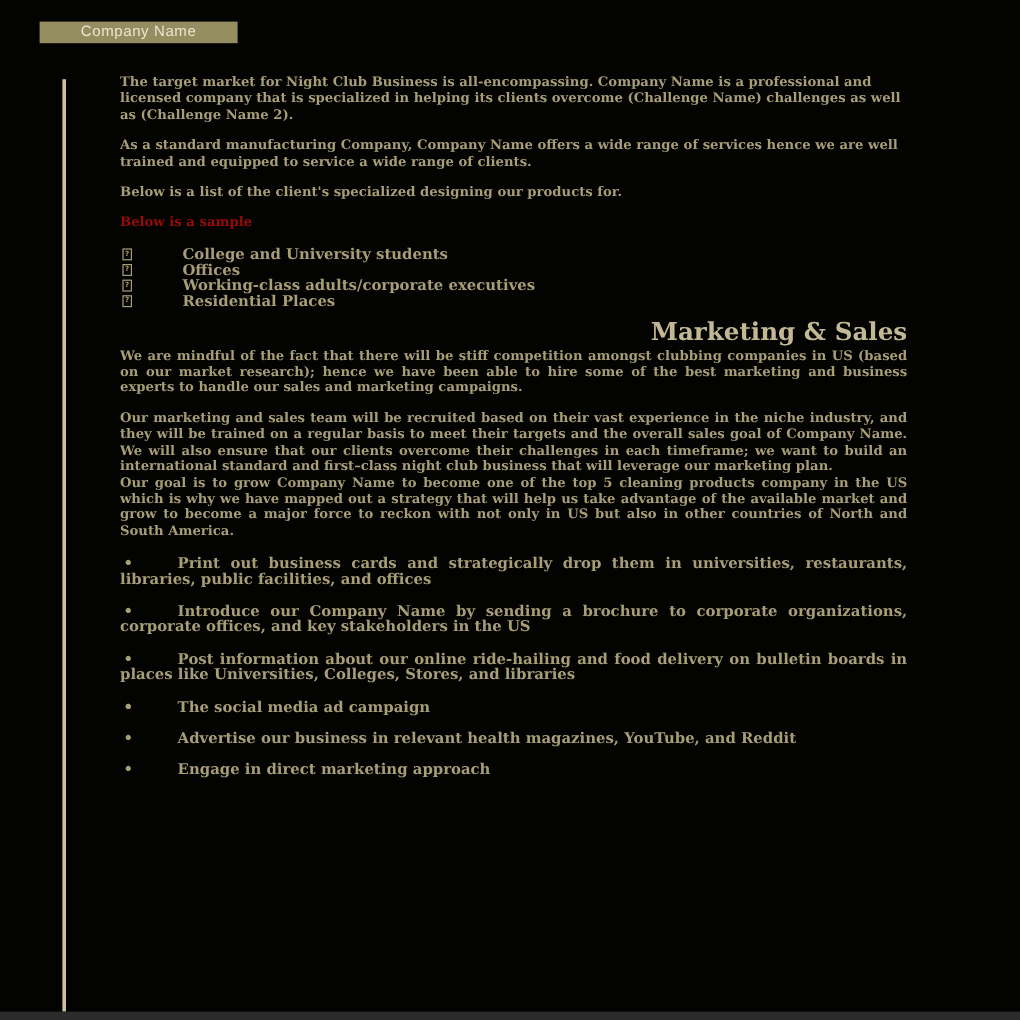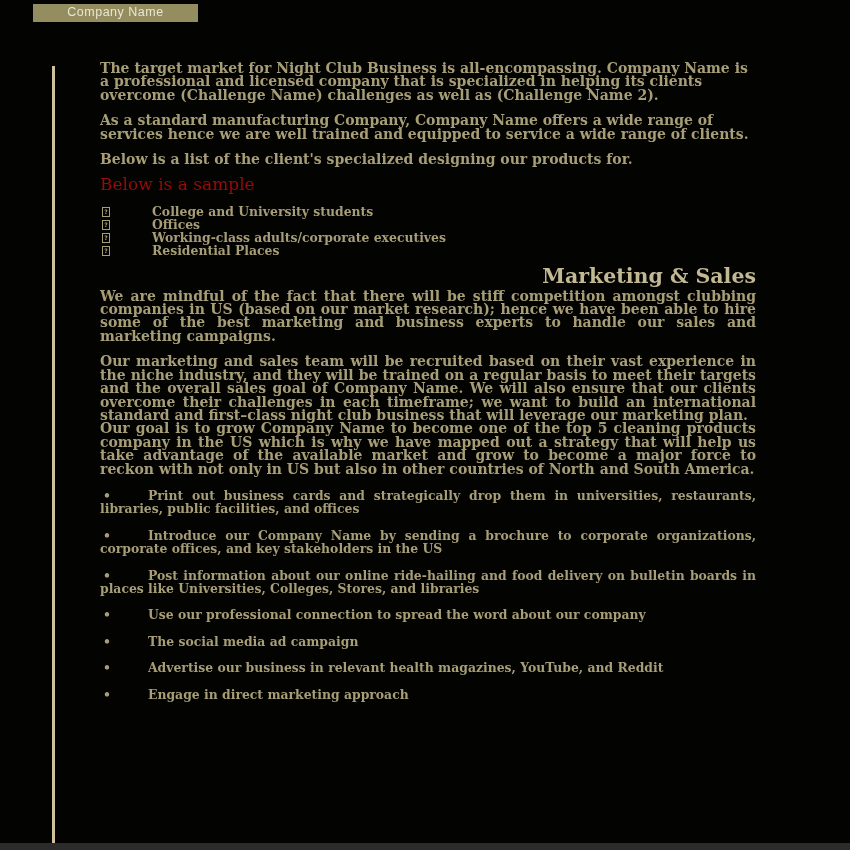--- a/index.html
+++ b/index.html
@@ -15,21 +15,21 @@
   }
   * { margin: 0; padding: 0; box-sizing: border-box; }
   html, body { width: 850px; height: 850px; overflow: hidden; }
   body {
     background: var(--bg);
     font-family: "DejaVu Serif", serif;
     position: relative;
   }
   .company-tab {
     position: absolute;
-    left: 33px; top: 4px;
+    left: 33px; top: 18px;
     width: 165px; height: 18px;
     background: var(--tab_bg);
     color: var(--tab_text);
     font-family: "Liberation Sans", sans-serif;
     font-size: 12.5px;
     letter-spacing: 0.5px;
     text-align: center;
     line-height: 17px;
   }
   .vline {
@@ -53,32 +53,32 @@
   h1.doc-title {
     font-family: "Liberation Serif", serif;
     font-weight: 400;
     font-size: 35px;
     letter-spacing: 2px;
     color: var(--title);
     line-height: 42px;
     margin-bottom: 2px;
   }
   .body-p {
-    font-size: 14px;
+    font-size: 11px;
     font-weight: bold;
     line-height: 13.4px;
     margin-bottom: 12px;
   }
   .body-p.justify { text-align: justify; }
   .body-p.nogap { margin-bottom: 0; }
   .body-p.gap-top { margin-top: 12px; }
   .alert-note {
     color: var(--alert);
-    font-size: 17px;
-    font-weight: normal;
+    font-size: 11px;
+    font-weight: bold;
     line-height: 13.4px;
     margin-bottom: 13px;
   }
   ul.segments { list-style: none; margin-bottom: 5px; }
   ul.segments li {
     position: relative;
     padding-left: 52px;
     font-size: 12.4px;
     font-weight: bold;
     line-height: 13.2px;
@@ -177,21 +177,20 @@
     <span class="dot">•</span>
     <span>Introduce our Company Name by sending a brochure to corporate organizations, corporate offices, and key stakeholders in the US</span>
   </div>
   <div class="bullet-para">
     <span class="dot">•</span>
     <span>Post information about our online ride-hailing and food delivery on bulletin boards in places like Universities, Colleges, Stores, and libraries</span>
   </div>
 
   <div class="bullet-para">
     <span class="dot">•</span>
-    <span>Use our professional connection to spread the word about our company</span>
   </div>
   <div class="bullet-para">
     <span class="dot">•</span>
     <span>The social media ad campaign</span>
   </div>
   <div class="bullet-para">
     <span class="dot">•</span>
     <span>Advertise our business in relevant health magazines, YouTube, and Reddit</span>
   </div>
   <div class="bullet-para">

